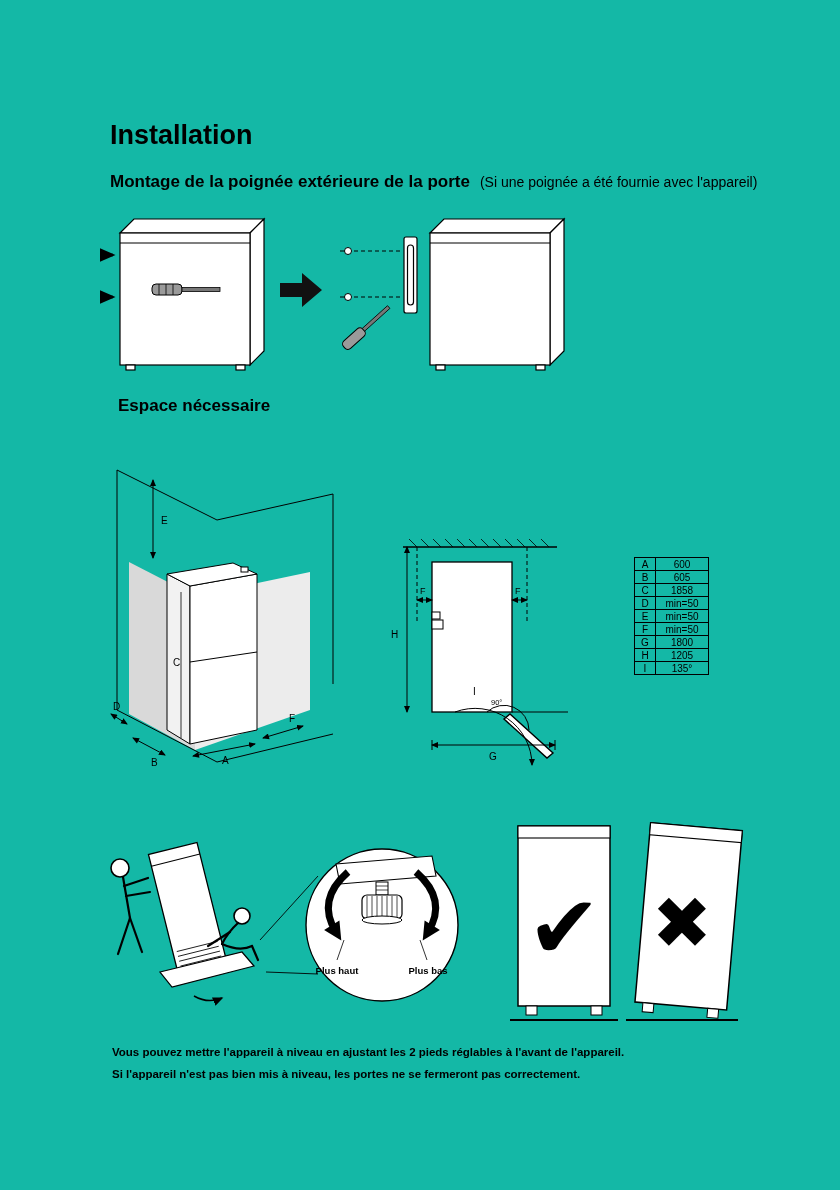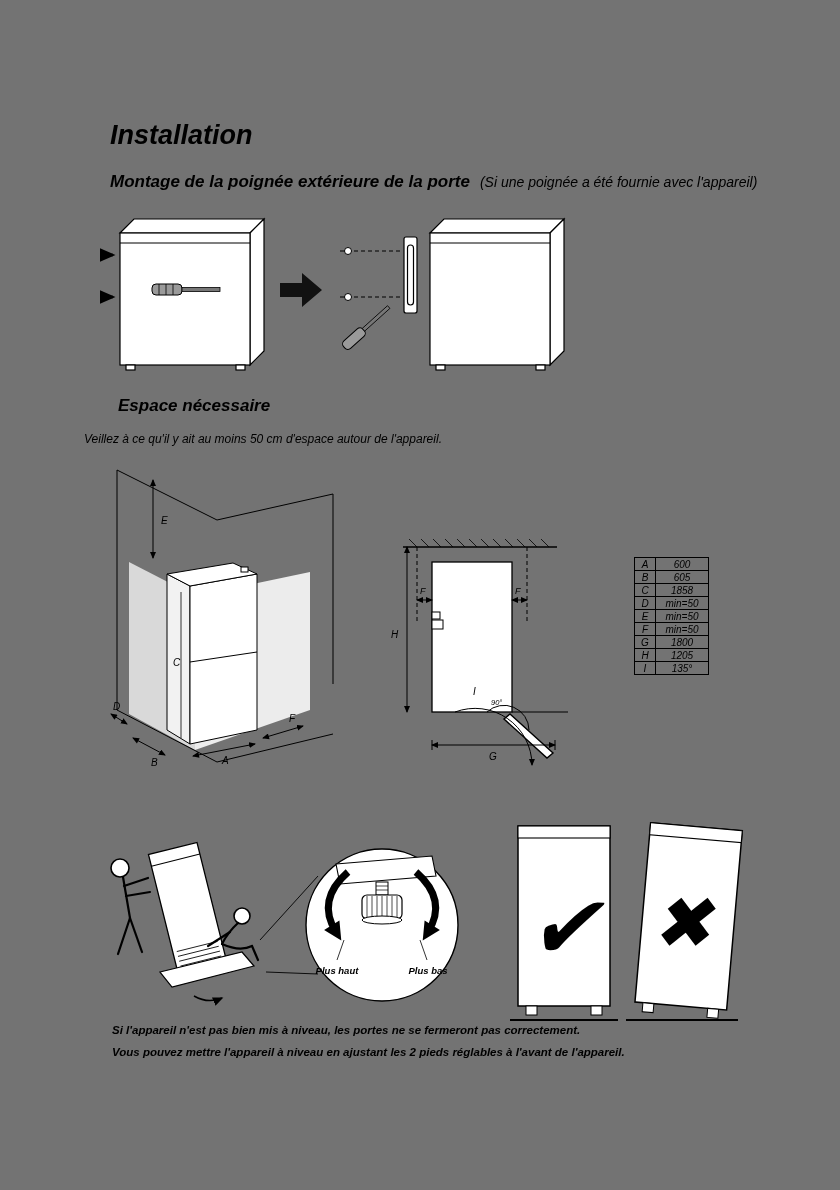--- a/index.html
+++ b/index.html
@@ -1,36 +1,36 @@
 <!DOCTYPE html>
 <html><head>
 <meta charset="utf-8">
 <style>
   html,body{margin:0;padding:0;background:#fff;}
-  .page{position:relative;width:840px;height:1190px;background:#737373;color:#000;
-        font-family:"Liberation Sans", sans-serif;overflow:hidden;font-style:italic;}
+  .page{position:relative;width:840px;height:1190px;background:#14b8a6;color:#000;
+        font-family:"Liberation Sans", sans-serif;overflow:hidden;}
   .title{position:absolute;left:110px;top:120px;font-size:27px;font-weight:bold;}
   .sec-head{position:absolute;font-size:17px;font-weight:bold;white-space:nowrap;}
   .h-montage{left:110px;top:172px;}
   .h-espace{left:118px;top:396px;}
   .h-niveau{left:110px;top:792px;}
   .head-note{font-size:14px;font-weight:normal;margin-left:10px;}
   .body-text{position:absolute;left:84px;top:432px;font-size:12px;}
   .illus{position:absolute;}
   .illus1{left:100px;top:205px;}
   .illus2{left:95px;top:462px;}
   .illus3{left:90px;top:820px;}
   .dim-table{position:absolute;left:634px;top:557px;border-collapse:collapse;
              font-size:10px;}
   .dim-table td{border:1px solid #000;height:12px;padding:0 3px;text-align:center;}
   .dim-table td.k{width:14px;}
   .dim-table td.v{width:46px;}
   .foot-text{position:absolute;left:112px;font-size:11.5px;font-weight:bold;white-space:nowrap;text-align:right;}
   .foot1{top:1046px;}
-  .foot2{top:1024px;}
+  .foot2{top:1068px;}
   svg text{fill:#000;font-family:"Liberation Sans", sans-serif;}
 </style>
 </head>
 <body>
 
 <div class="page">
 
   <div class="title">Installation</div>
 
   <div class="sec-head h-montage">
@@ -89,21 +89,20 @@
       <rect x="436" y="160" width="9" height="5"></rect>
     </g>
 
     <g transform="rotate(-42 265 125)">
       <rect x="238" y="119" width="26" height="10" rx="4" fill="#9a9a9a" stroke="#000" stroke-width="1"></rect>
       <rect x="264" y="122" width="34" height="3.6" fill="#777" stroke="#000" stroke-width="0.8"></rect>
     </g>
   </svg>
 
   <div class="sec-head h-espace">Espace nécessaire</div>
-  <div class="body-text">Veillez à ce qu'il y ait au moins 50 cm d'espace autour de l'appareil.</div>
 
   <svg class="illus illus2" width="545" height="320" viewBox="0 0 545 320">
     <defs>
       <marker id="b-end" orient="auto" markerWidth="9" markerHeight="8" refX="6" refY="3">
         <path d="M0,0 L7,3 L0,6 Z" fill="#000"></path>
       </marker>
       <marker id="b-start" orient="auto" markerWidth="9" markerHeight="8" refX="1" refY="3">
         <path d="M7,0 L0,3 L7,6 Z" fill="#000"></path>
       </marker>
     </defs>

